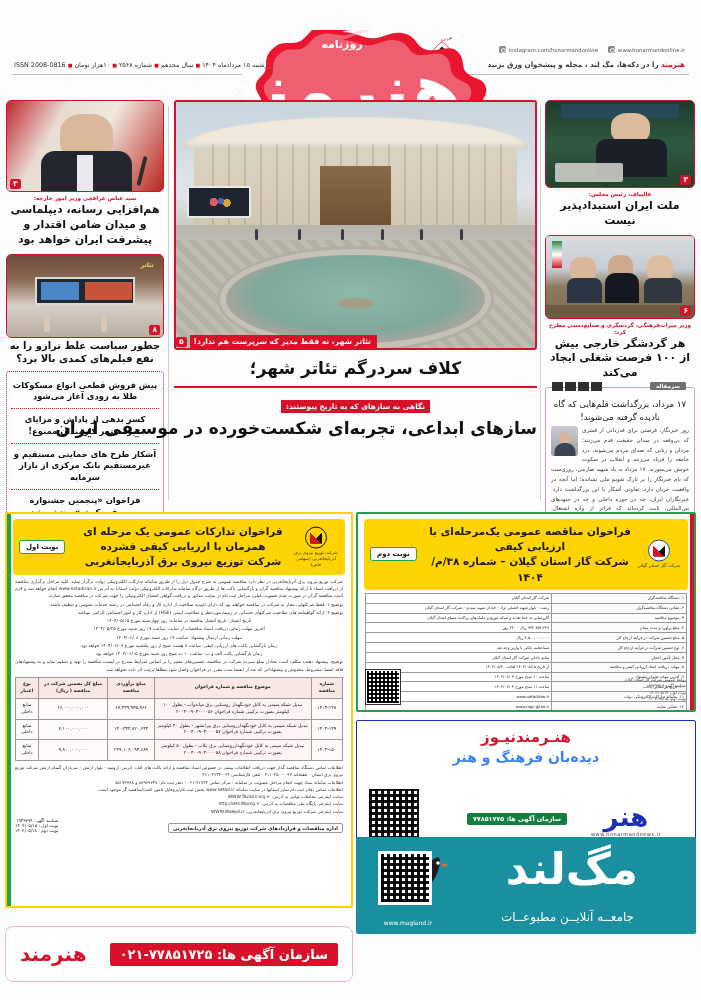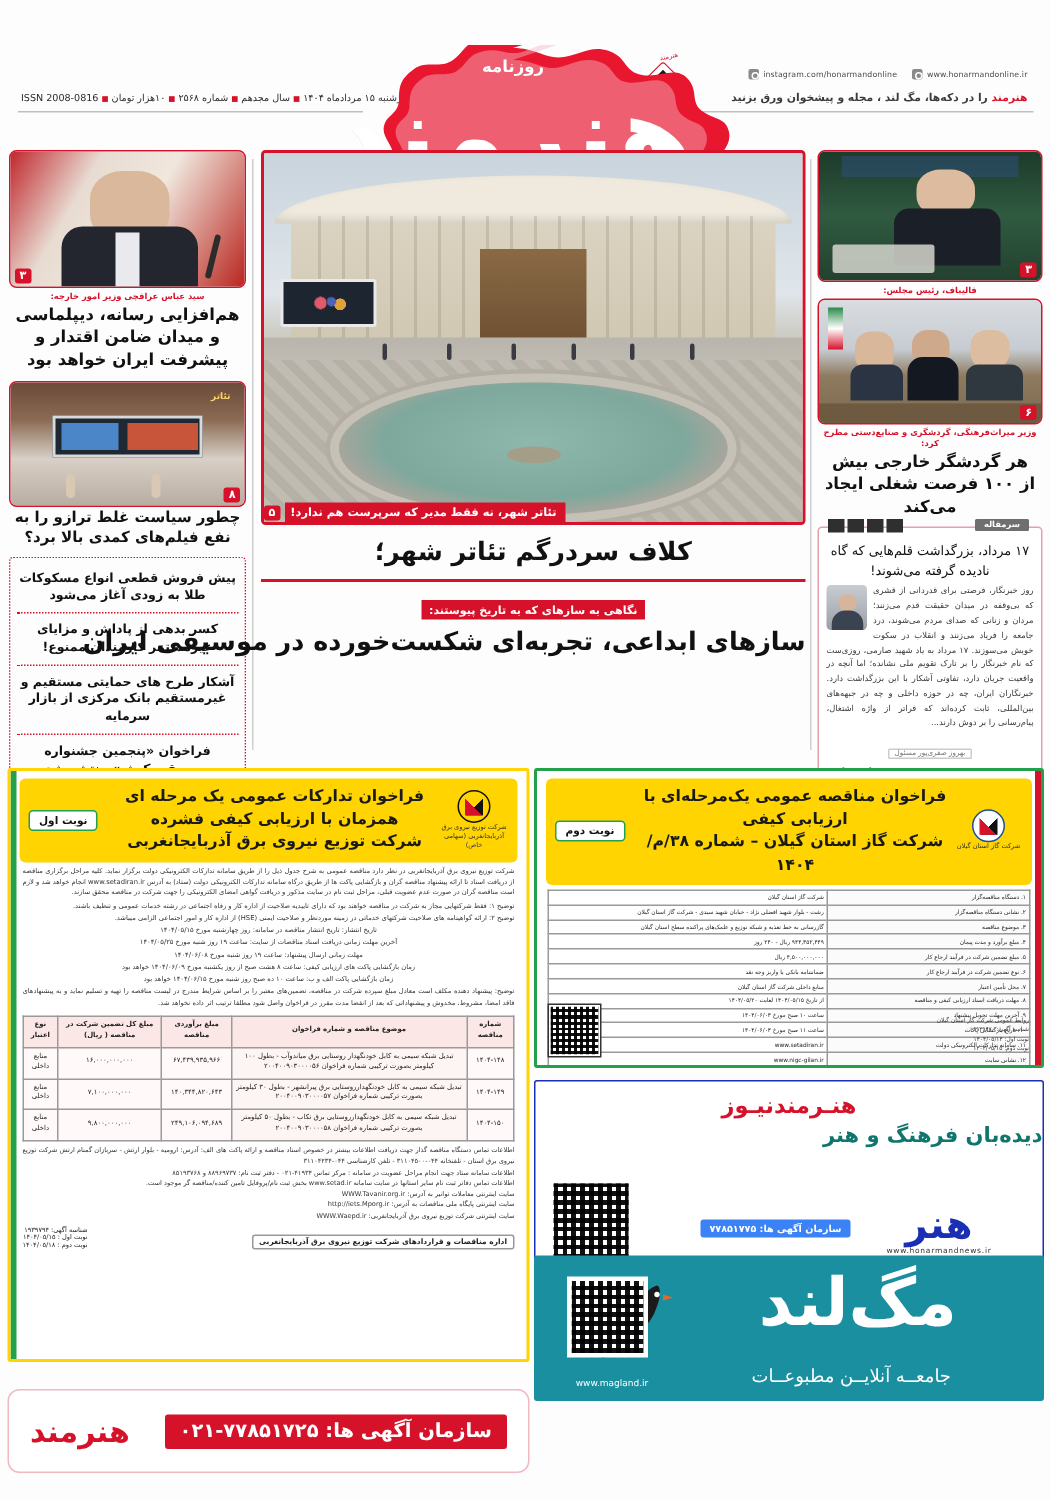--- a/index.html
+++ b/index.html
@@ -428,21 +428,21 @@
   .ad-news {
     position: absolute; right: 0; top: 208px; width: 340px; height: 128px;
     border: 1.6px solid #1a2fb4; background: #fff; border-radius: 2px;
     overflow: hidden;
   }
   .news-t1 {
     text-align: center; color: #d6122a; font-size: 15px; font-weight: bold;
     margin-top: 7px; letter-spacing: 1px;
   }
   .news-t2 {
-    color: #0f766e; font-size: 14px; font-weight: bold;
+    text-align: center; color: #3b82f6; font-size: 14px; font-weight: bold;
     margin-top: 3px; letter-spacing: 1px;
   }
   .news-qr {
     position: absolute; left: 12px; bottom: 8px; width: 50px; height: 50px;
     background:
       repeating-linear-gradient(0deg,#111 0 3px,#fff 3px 6px),
       repeating-linear-gradient(90deg,#111 0 3px,#fff 3px 6px);
     background-blend-mode: multiply;
   }
   .news-logo {
@@ -450,21 +450,21 @@
   }
   .news-logo .glyph {
     font-size: 26px; font-weight: bold; color: #1a2fb4; line-height: 1;
   }
   .news-logo .url {
     font-size: 5px; color: #333; letter-spacing: .5px; margin-top: 1px;
     direction: ltr;
   }
   .news-phone {
     position: absolute; right: 128px; bottom: 22px;
-    background: #3b82f6; color: #fff; font-size: 6.4px; font-weight: bold;
+    background: #15803d; color: #fff; font-size: 6.4px; font-weight: bold;
     padding: 2px 6px; border-radius: 2px; white-space: nowrap;
   }
   .news-socials {
     position: absolute; right: 0; left: 0; bottom: 4px;
     display: flex; justify-content: space-around; align-items: center;
     direction: ltr; padding: 0 10px;
   }
   .nsoc { display: flex; align-items: center; gap: 3px; }
   .nsoc .ic {
     width: 9px; height: 9px; border-radius: 2px; background: #1a78d0;
@@ -643,20 +643,21 @@
 
       <div class="photo-card" style="height:88px;">
         <div style="position:absolute;inset:0;background:linear-gradient(#1d3a2a,#2f5a40 50%,#23412f);"></div>
         <div style="position:absolute;left:10%;top:4%;right:10%;height:16%;background:#2d4f7a;opacity:.55;"></div>
         <div style="position:absolute;left:44%;top:14%;width:26%;height:36%;border-radius:42%;background:#dcbb9e;"></div>
         <div style="position:absolute;left:34%;top:44%;width:48%;height:44%;border-radius:10px 10px 0 0;background:#1b1f27;"></div>
         <div style="position:absolute;left:6%;bottom:6%;width:46%;height:22%;background:#d6d6cf;opacity:.85;border-radius:2px;"></div>
         <div class="pagenum" style="left:auto;right:3px;">۳</div>
       </div>
       <div class="kicker">قالیباف، رئیس مجلس:</div>
+      <div class="headline-s">ملت ایران استبدادپذیر نیست</div>
 
       <div class="photo-card" style="height:84px;">
         <div style="position:absolute;inset:0;background:linear-gradient(#d9dde2,#c7ccd2 40%,#8d7a5f 62%,#7c6a50);"></div>
         <div style="position:absolute;left:4%;top:6%;width:7%;height:34%;background:linear-gradient(#2a8a4a,#fff 50%,#d6122a);"></div>
         <div style="position:absolute;left:16%;top:26%;width:18%;height:32%;border-radius:40%;background:#d8b79a;"></div>
         <div style="position:absolute;left:14%;top:52%;width:24%;height:30%;background:#2b3442;border-radius:8px 8px 0 0;"></div>
         <div style="position:absolute;left:42%;top:24%;width:17%;height:30%;border-radius:40%;background:#cfa98c;"></div>
         <div style="position:absolute;left:40%;top:46%;width:23%;height:36%;background:#141821;border-radius:10px 10px 0 0;"></div>
         <div style="position:absolute;left:68%;top:24%;width:18%;height:32%;border-radius:40%;background:#dcbda0;"></div>
         <div style="position:absolute;left:66%;top:52%;width:26%;height:30%;background:#30383f;border-radius:8px 8px 0 0;"></div>

